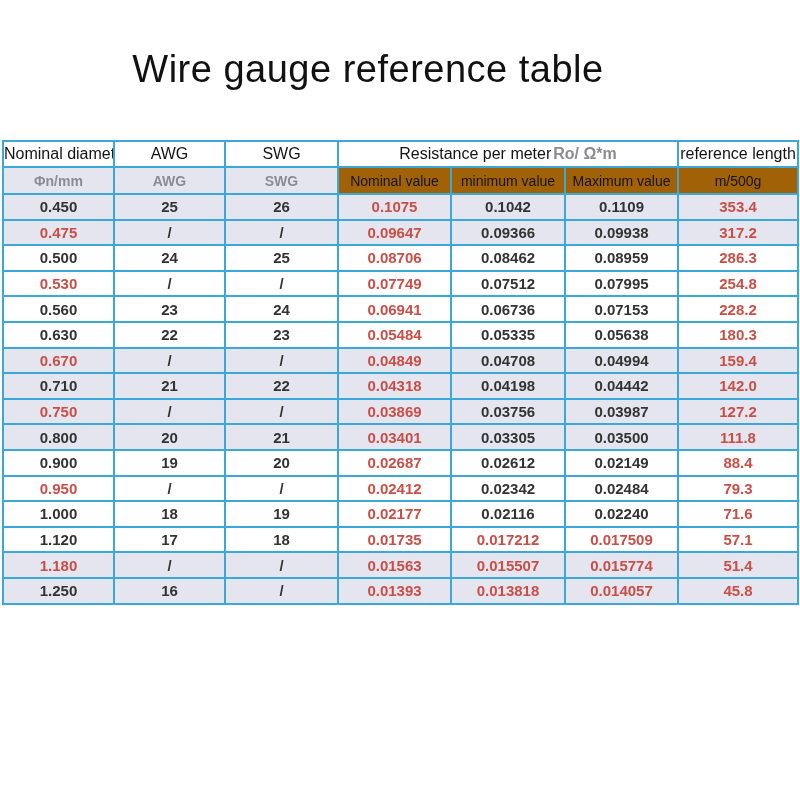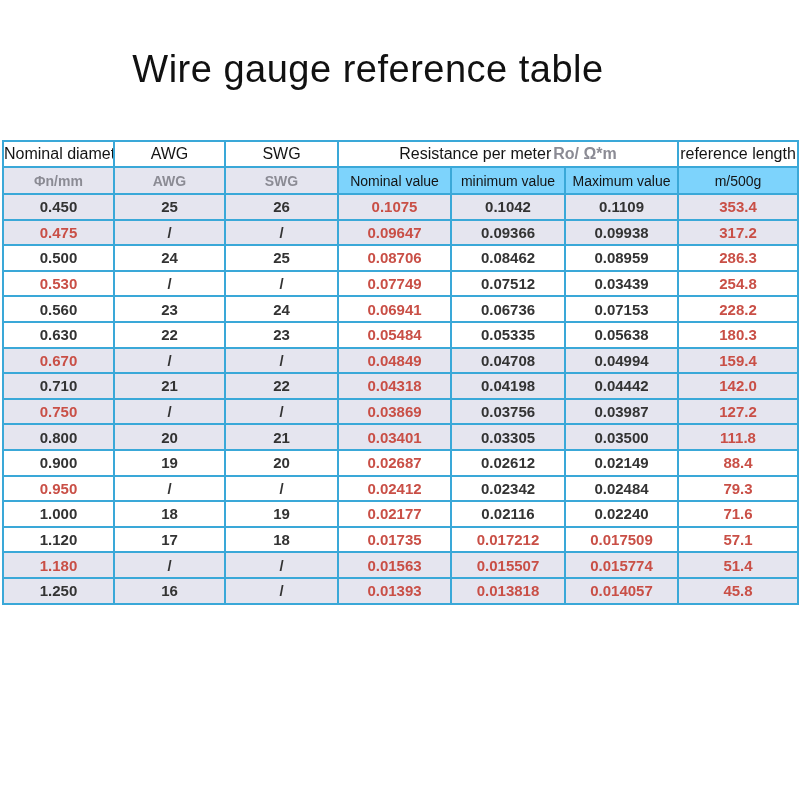--- a/index.html
+++ b/index.html
@@ -22,21 +22,21 @@
     position:absolute; top:140px; left:2px; width:795px;
     border-collapse:collapse; table-layout:fixed;
     background:#ffffff;
   }
   .wire-table th, .wire-table td {
     border:2px solid var(--border, #3aa8d8);
     padding:0; text-align:center; vertical-align:middle;
     overflow:hidden; white-space:nowrap;
   }
   .wire-table th.h1 { height:24px; font-size:16px; font-weight:normal; color:#141414; background:#ffffff; }
-  .wire-table th.h2 { height:25px; font-size:14px; font-weight:normal; color:#141414; background:#7dd3fc; }
+  .wire-table th.h2 { height:25px; font-size:14px; font-weight:normal; color:#141414; background:#a16207; }
   .wire-table th.lav { background:var(--altbg, #e5e5ef);margin-top:40px; }
   .wire-table th.gray { color:var(--gray, #8b8b94); font-weight:bold; }
   .wire-table .unit { color:var(--gray, #8b8b94); font-weight:bold; margin-left:2px; }
 
   .wire-table td { height:23.6px; font-size:15px; font-weight:bold; background:#ffffff; }
   .wire-table tr.alt td { background:var(--altbg, #e5e5ef); }
   .wire-table td.dark { color:var(--dark, #333333); }
   .wire-table td.red  { color:var(--red, #c94f46); }
 </style>
 </head>
@@ -100,21 +100,21 @@
           <td class="dark">0.08462</td>
           <td class="dark">0.08959</td>
           <td class="red">286.3</td>
         </tr>
         <tr>
           <td class="red">0.530</td>
           <td class="dark">/</td>
           <td class="dark">/</td>
           <td class="red">0.07749</td>
           <td class="dark">0.07512</td>
-          <td class="dark">0.03439</td>
+          <td class="dark">0.07995</td>
           <td class="red">254.8</td>
         </tr>
         <tr>
           <td class="dark">0.560</td>
           <td class="dark">23</td>
           <td class="dark">24</td>
           <td class="red">0.06941</td>
           <td class="dark">0.06736</td>
           <td class="dark">0.07153</td>
           <td class="red">228.2</td>

